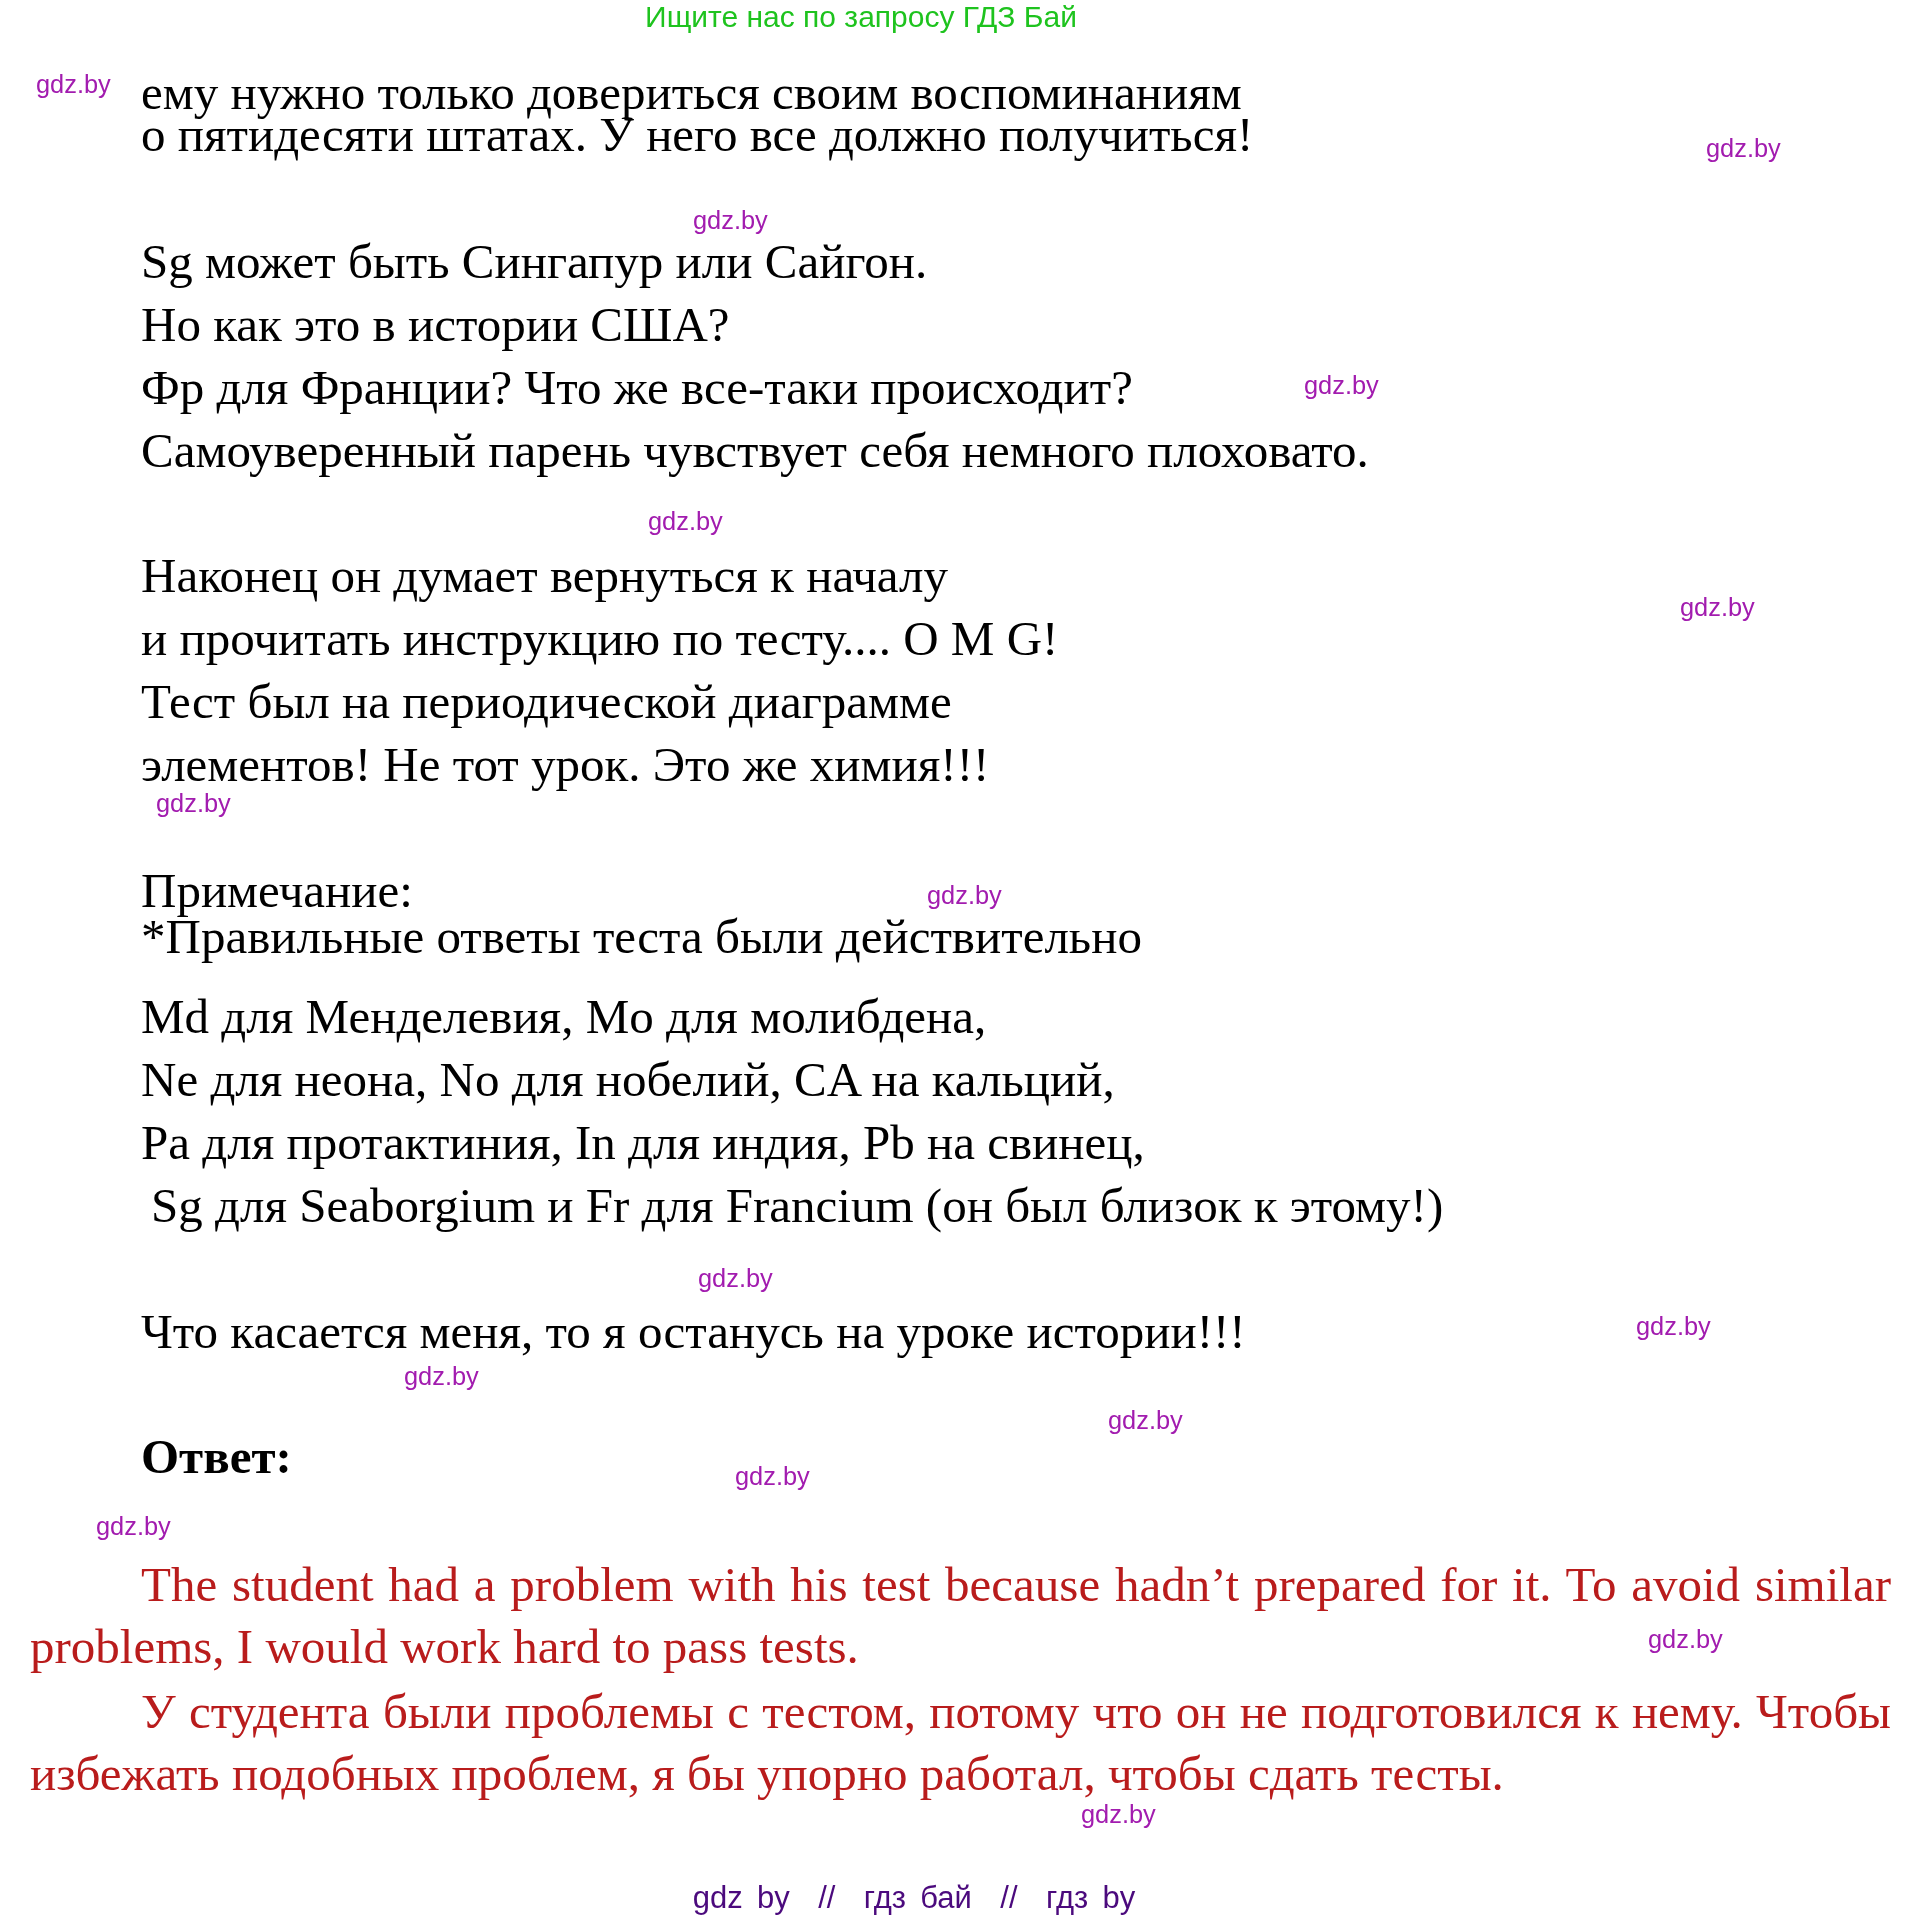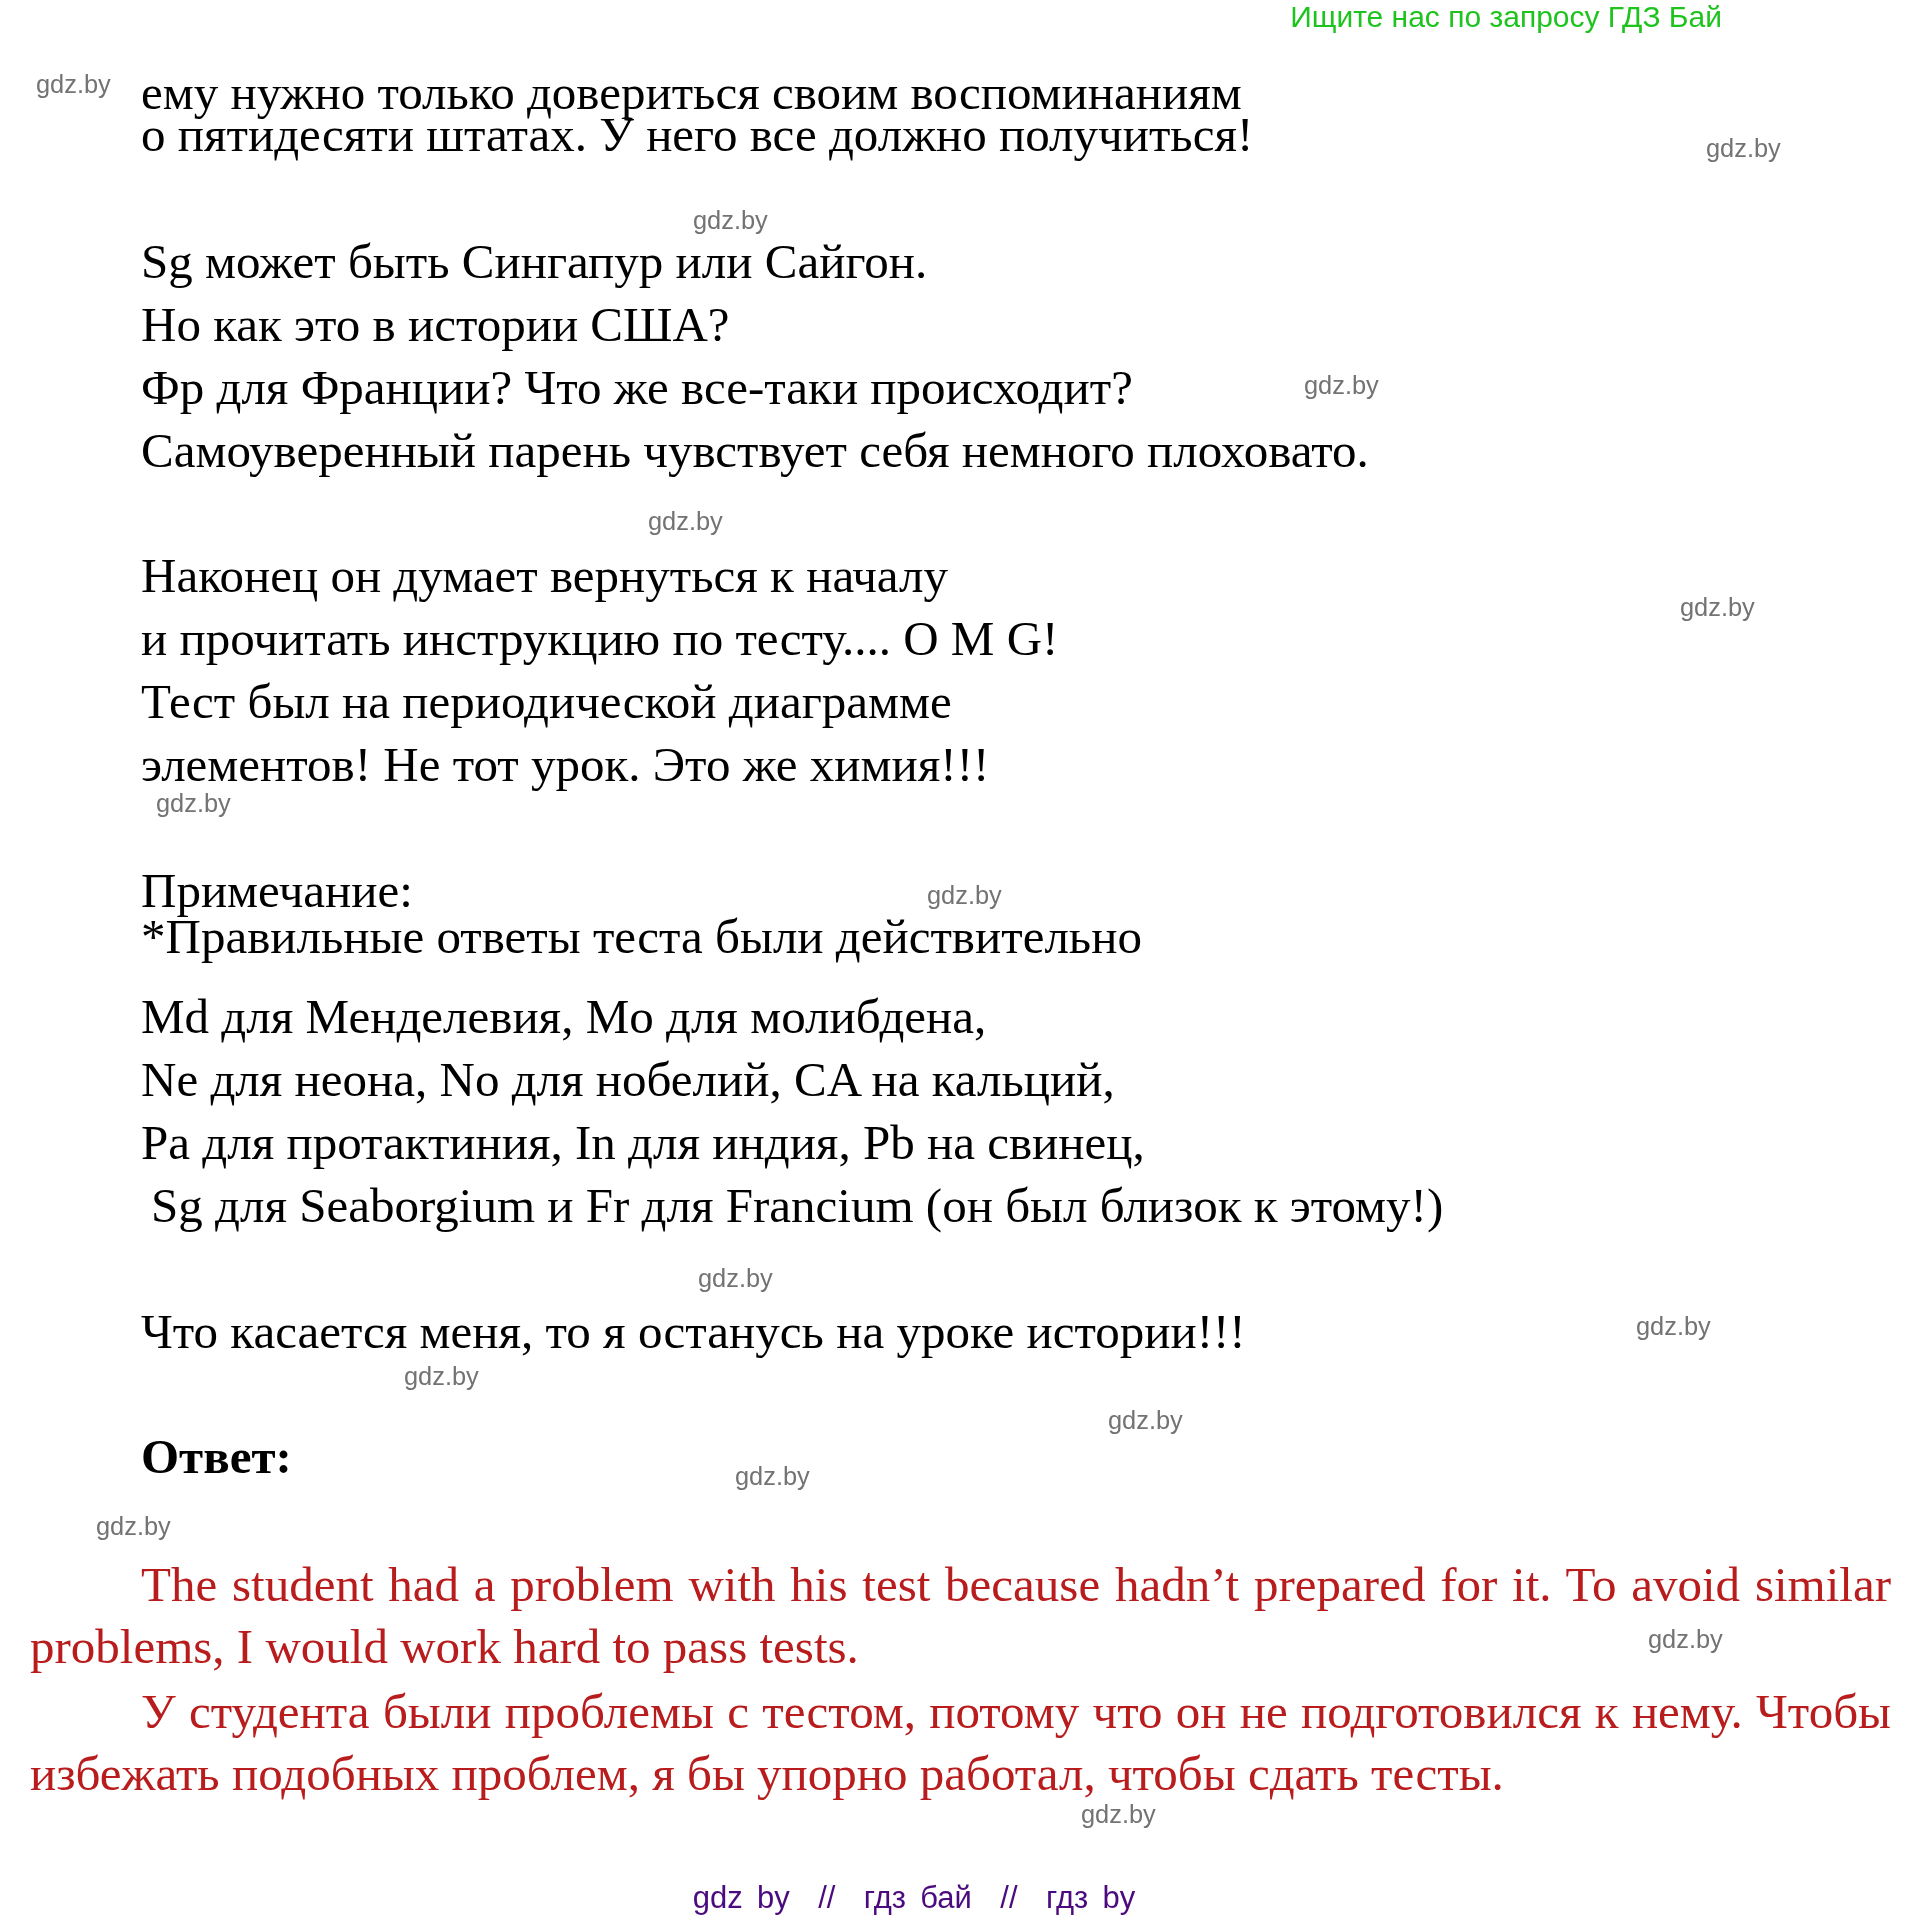--- a/index.html
+++ b/index.html
@@ -1,30 +1,30 @@
 <!DOCTYPE html>
 <html style="font-size:15px"><head>
 <meta charset="utf-8">
 <style>
   html, body { margin: 0; padding: 0; background: #ffffff; }
   body { width: 1918px; height: 1924px; position: relative; overflow: hidden; }
   .header-banner {
-    position: absolute; left: 0; top: 0; width: 1722px; text-align: right;
+    position: absolute; left: 0; top: 0; width: 1722px; text-align: center;
     font-family: "Liberation Sans", sans-serif; font-size: 30px; color: #1ec31e;
     line-height: 34px;
   }
   .line {
     position: absolute; white-space: nowrap;
     font-family: "Liberation Serif", serif; font-size: 49px; color: #000;
     line-height: 56px;
   }
   .bold { font-weight: bold; }
   .wm {
     position: absolute; white-space: nowrap;
-    font-family: "Liberation Sans", sans-serif; font-size: 25.4px; color: #737373;
+    font-family: "Liberation Sans", sans-serif; font-size: 25.4px; color: #a21caf;
     line-height: 28px;
   }
   .justify {
     position: absolute; left: 30px; width: 1861px;
     font-family: "Liberation Serif", serif; font-size: 49px; color: #b91c1c;
     text-align: justify; text-align-last: left; line-height: 62px;
   }
   .justify .first { display: block; text-indent: 111px; }
   .footer {
     position: absolute; left: 0; top: 1879px; width: 1828px; text-align: center;

